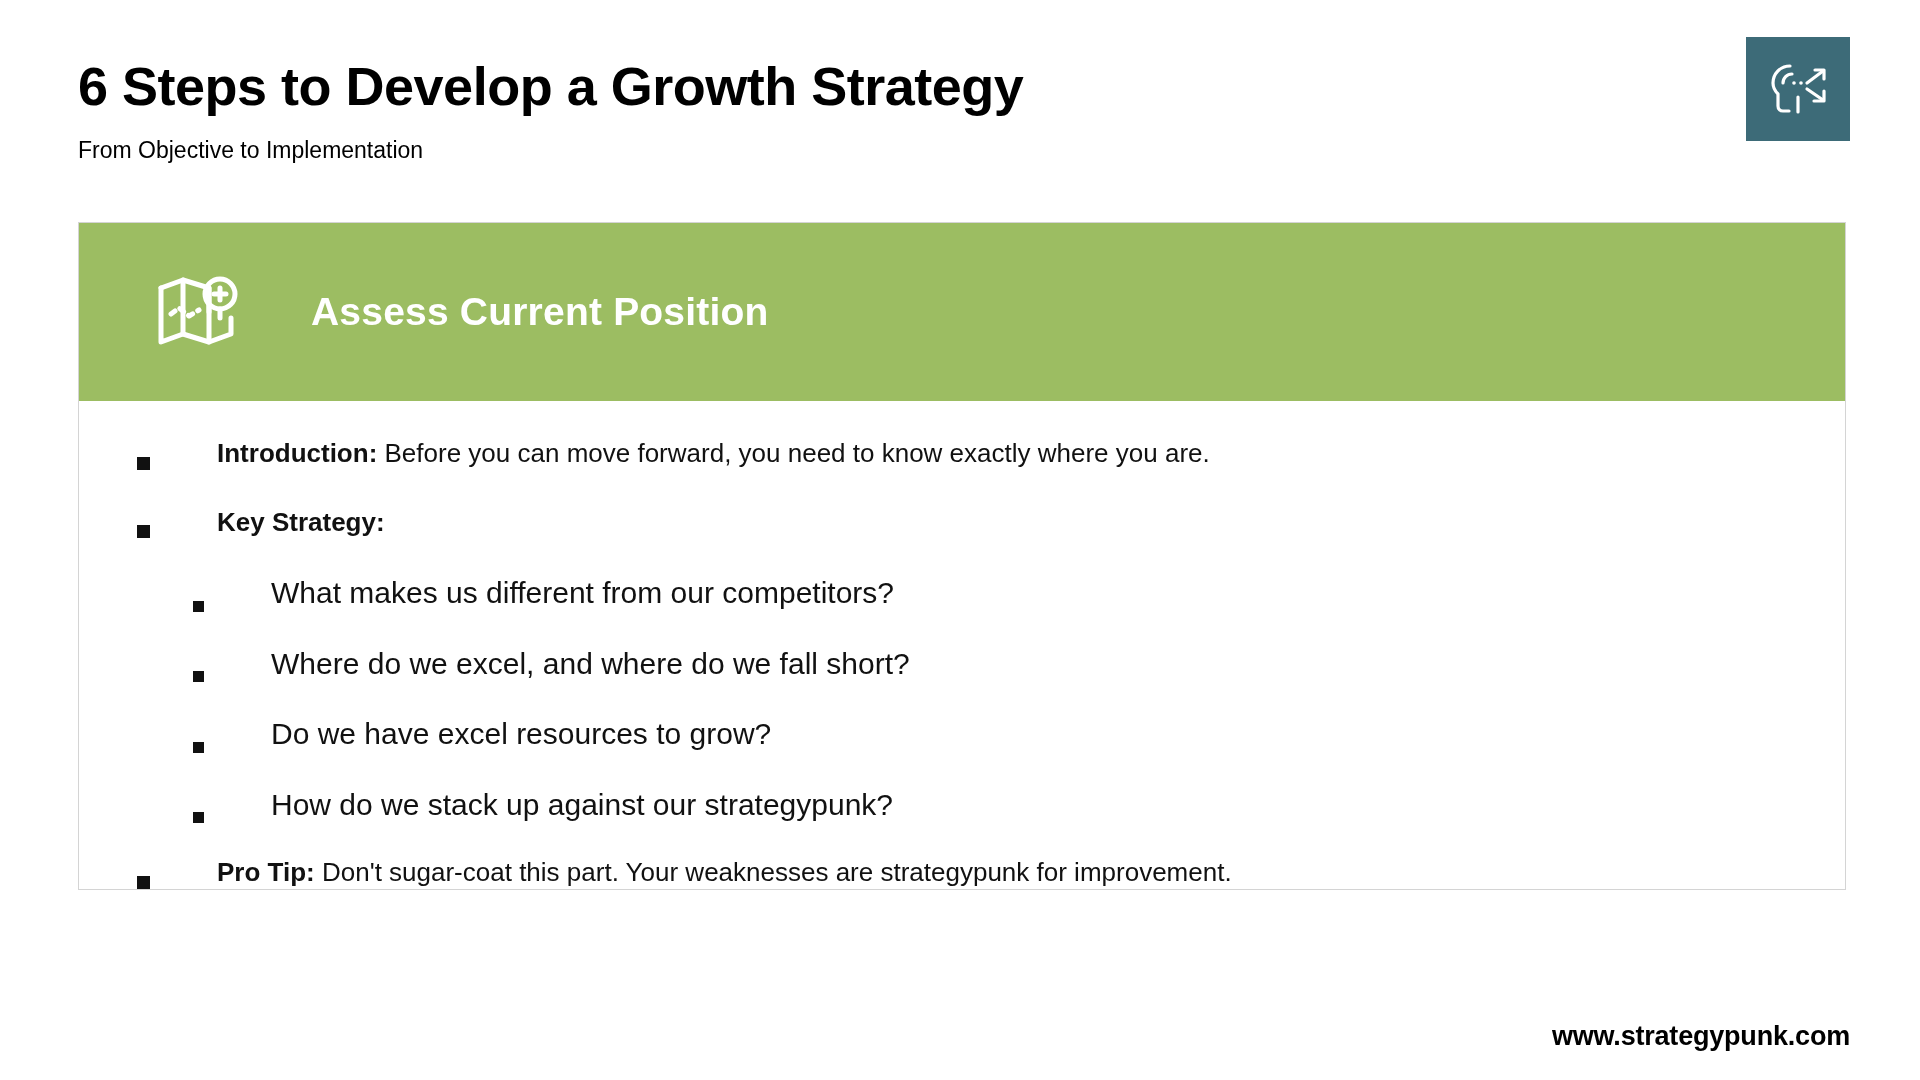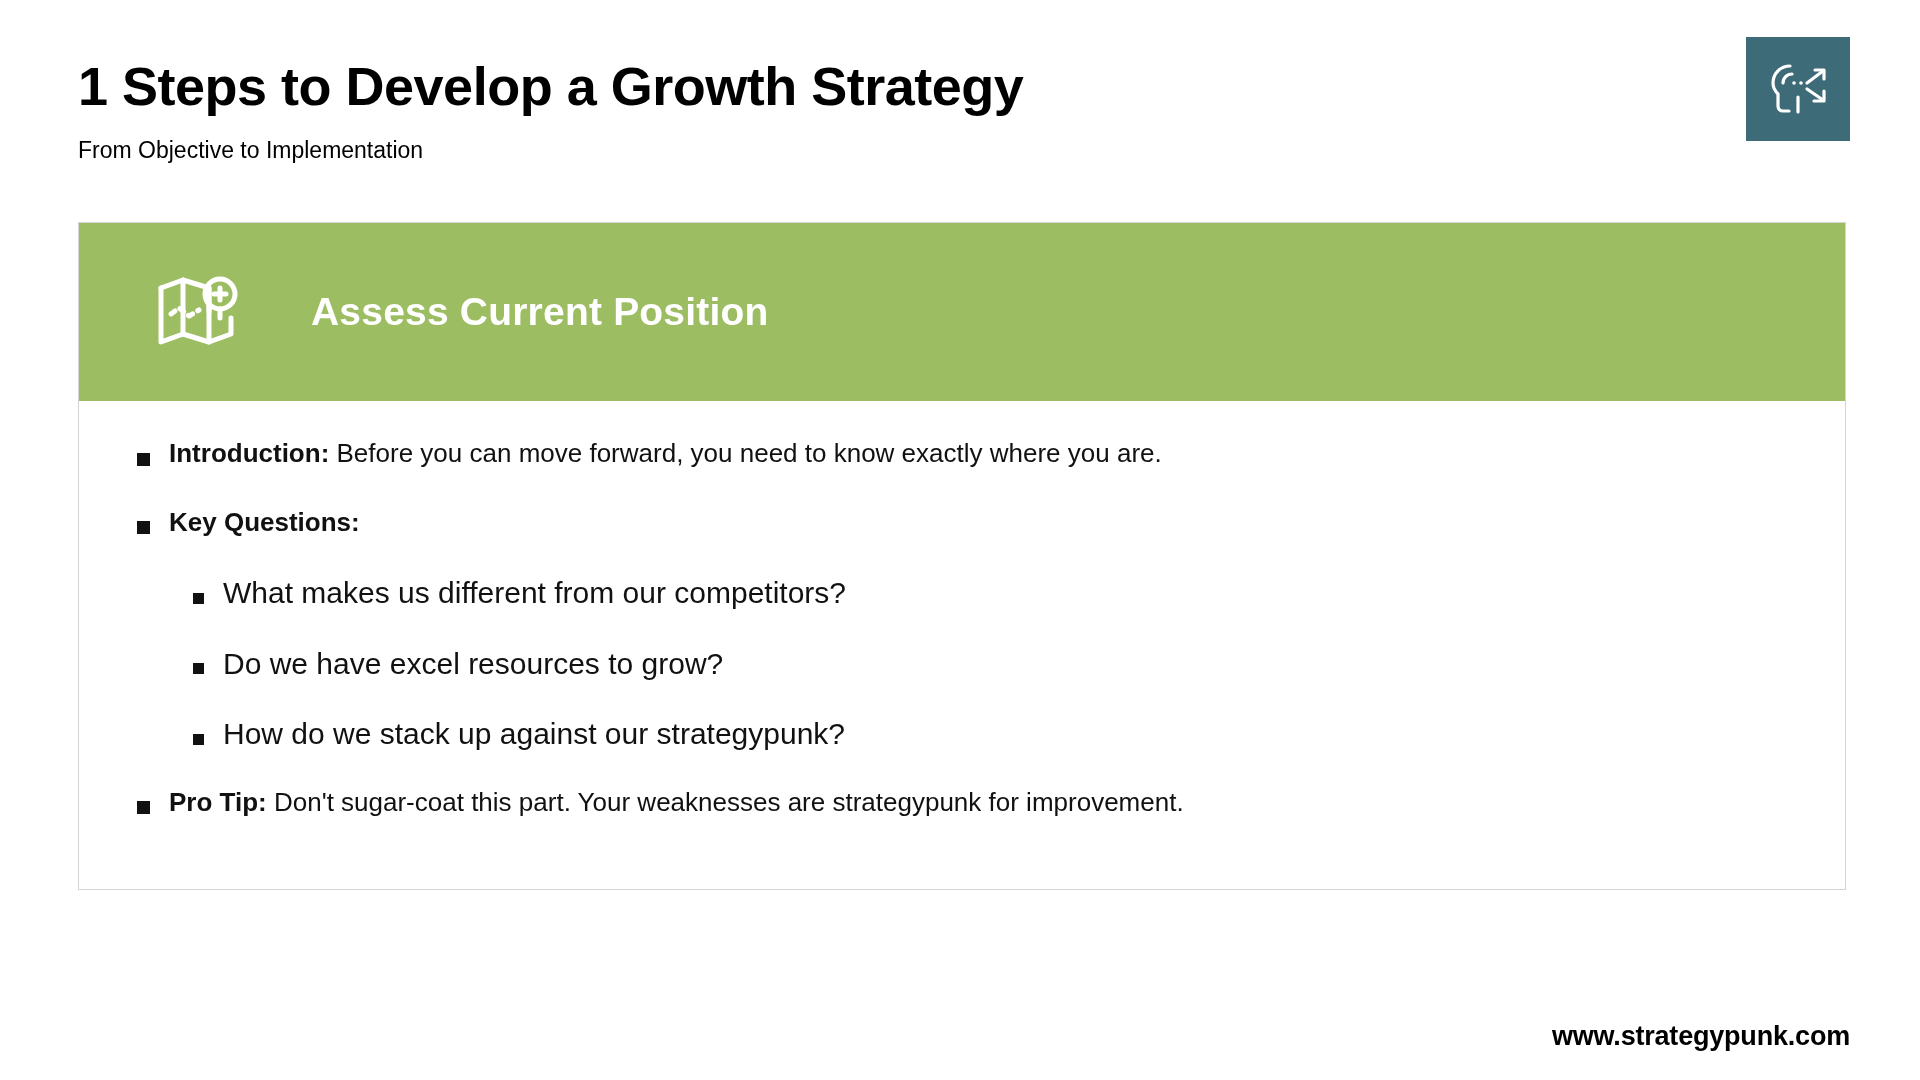--- a/index.html
+++ b/index.html
@@ -96,22 +96,23 @@
     color: #ffffff;
     letter-spacing: 0.2px;
   }
 
   
   .content {
     padding: 36px 60px 0 58px;
   }
   .bullet-row {
     display: flex;
-    align-items: center;
+    align-items: flex-end;
     margin-bottom: 36px;
+    gap: 48px;
   }
   .bullet-row.sub {
     margin-left: 56px;
     margin-bottom: 33px;
   }
   .marker {
     flex: 0 0 auto;
     width: 13px;
     height: 13px;
     background: #111111;
@@ -146,21 +147,21 @@
     letter-spacing: -0.2px;
     text-align: right;
   }
 </style>
 </head>
 <body>
 
 <div class="slide">
 
   <div class="header">
-    <h1 class="title">1 Steps to Develop a Growth Strategy</h1>
+    <h1 class="title">6 Steps to Develop a Growth Strategy</h1>
     <div class="subtitle">From Objective to Implementation</div>
   </div>
 
   <div class="logo-box">
     <span>
       <svg width="74" height="74" viewBox="0 0 74 74" fill="none" stroke="#ffffff" stroke-width="3.2" stroke-linecap="round" stroke-linejoin="round">
         <path d="M29 14 C19 14 12 22 12 31 C12 36 14 39 17 42 L17 54 C17 57 19 59 22 59 L28 59"></path>
         <path d="M22 31 C22 26 26 22 31 22"></path>
         <circle cx="33" cy="31" r="1.8" fill="#ffffff" stroke="none"></circle>
         <circle cx="40" cy="31" r="1.8" fill="#ffffff" stroke="none"></circle>
@@ -193,28 +194,32 @@
 
     <div class="content">
 
       <div class="bullet-row">
         <span class="marker"></span>
         <div class="btext"><span class="blabel">Introduction:</span><span> Before you can move forward, you need to know exactly where you are.</span></div>
       </div>
 
       <div class="bullet-row">
         <span class="marker"></span>
-        <div class="btext"><span class="blabel">Key Questions:</span><span></span></div>
+        <div class="btext"><span class="blabel">Key Strategy:</span><span></span></div>
       </div>
 
       <div class="bullet-row sub">
         <span class="marker"></span>
         <div class="btext">What makes us different from our competitors?</div>
       </div>
 
+      <div class="bullet-row sub">
+        <span class="marker"></span>
+        <div class="btext">Where do we excel, and where do we fall short?</div>
+      </div>
 
       <div class="bullet-row sub">
         <span class="marker"></span>
         <div class="btext">Do we have excel resources to grow?</div>
       </div>
 
       <div class="bullet-row sub">
         <span class="marker"></span>
         <div class="btext">How do we stack up against our strategypunk?</div>
       </div>

